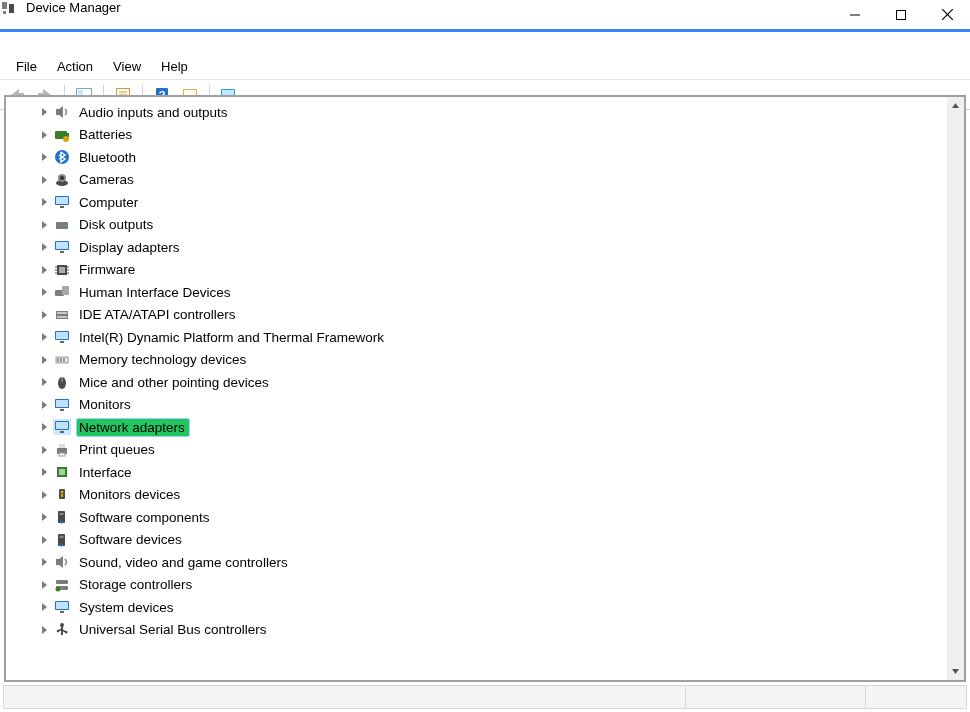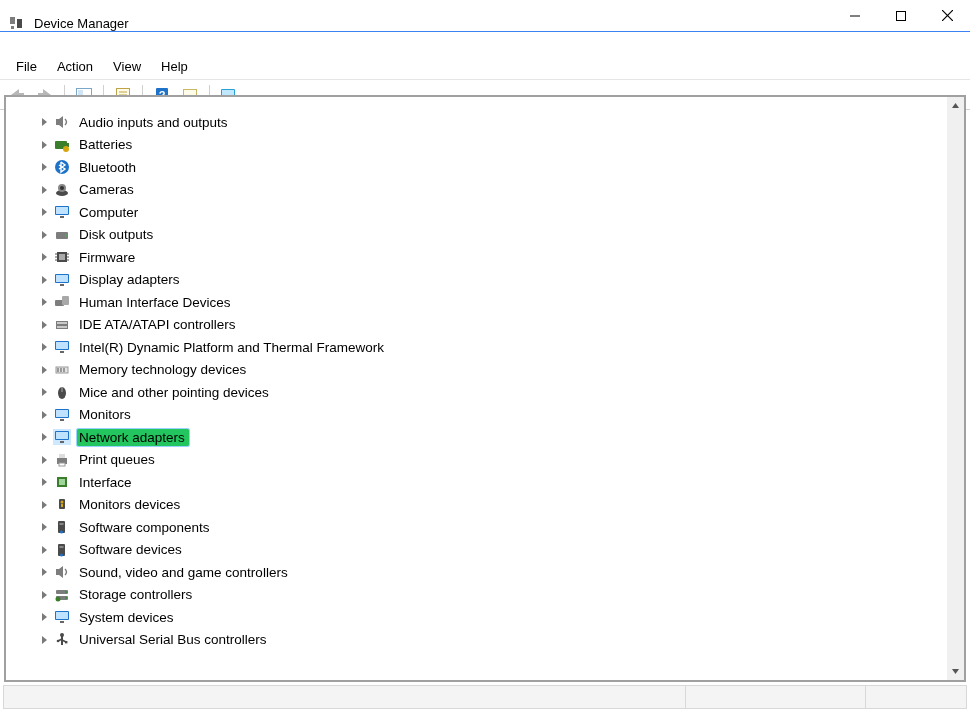--- a/index.html
+++ b/index.html
@@ -11,23 +11,22 @@
     width: 970px;
     height: 712px;
     overflow: hidden;
     position: relative;
   }
 
   
   .titlebar {
     height: 32px;
     display: flex;
-    align-items: flex-end;
-    padding-left: 8px;
-    border-bottom: 1px solid #3b82f6;
+    align-items: flex-start;
+    border-bottom: 3px solid #3b82f6;
   }
   .titlebar .app-icon {
     width: 16px; height: 16px;
     margin-right: 10px;
     display: flex; align-items: center; justify-content: center;
   }
   .titlebar .title {
     font-size: 13px;
     color: #000;
   }
@@ -92,21 +91,21 @@
     left: 4px;
     right: 4px;
     bottom: 30px;
     border: 2px solid #a0a0a0;
     background: #fff;
     display: flex;
   }
   .tree {
     flex: 1;
     overflow: hidden;
-    padding-top: 14px;
+    padding-top: 4px;
     position: relative;
     border-radius: 10px;
   }
   .vscrollbar {
     width: 17px;
     background: #f0f0f0;
     display: flex;
     flex-direction: column;
     justify-content: space-between;
     align-items: center;
@@ -349,37 +348,37 @@
         <span class="label-wrap"><span>Disk outputs</span></span>
       </div>
       <div class="row">
         <span class="expander">
           <svg width="8" height="8">
             <path d="M2 0 L7 4 L2 8 Z" fill="#7a7a7a"></path>
           </svg>
         </span>
         <span class="dev-icon">
           <svg width="16" height="16" viewBox="0 0 16 16">
+            <use href="#ic-monitor"></use>
+          </svg>
+        </span>
+        <span class="label-wrap"><span>Display adapters</span></span>
+      </div>
+      <div class="row">
+        <span class="expander">
+          <svg width="8" height="8">
+            <path d="M2 0 L7 4 L2 8 Z" fill="#7a7a7a"></path>
+          </svg>
+        </span>
+        <span class="dev-icon">
+          <svg width="16" height="16" viewBox="0 0 16 16">
             <use href="#ic-chip"></use>
           </svg>
         </span>
         <span class="label-wrap"><span>Firmware</span></span>
-      </div>
-      <div class="row">
-        <span class="expander">
-          <svg width="8" height="8">
-            <path d="M2 0 L7 4 L2 8 Z" fill="#7a7a7a"></path>
-          </svg>
-        </span>
-        <span class="dev-icon">
-          <svg width="16" height="16" viewBox="0 0 16 16">
-            <use href="#ic-monitor"></use>
-          </svg>
-        </span>
-        <span class="label-wrap"><span>Display adapters</span></span>
       </div>
       <div class="row">
         <span class="expander">
           <svg width="8" height="8">
             <path d="M2 0 L7 4 L2 8 Z" fill="#7a7a7a"></path>
           </svg>
         </span>
         <span class="dev-icon">
           <svg width="16" height="16" viewBox="0 0 16 16">
             <use href="#ic-hid"></use>

